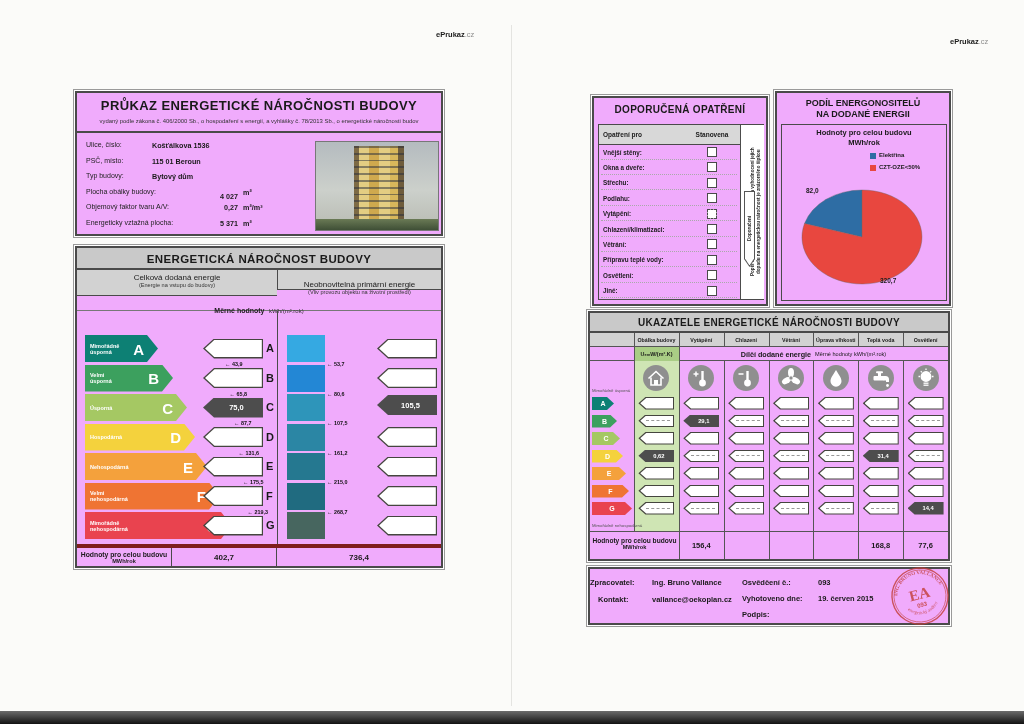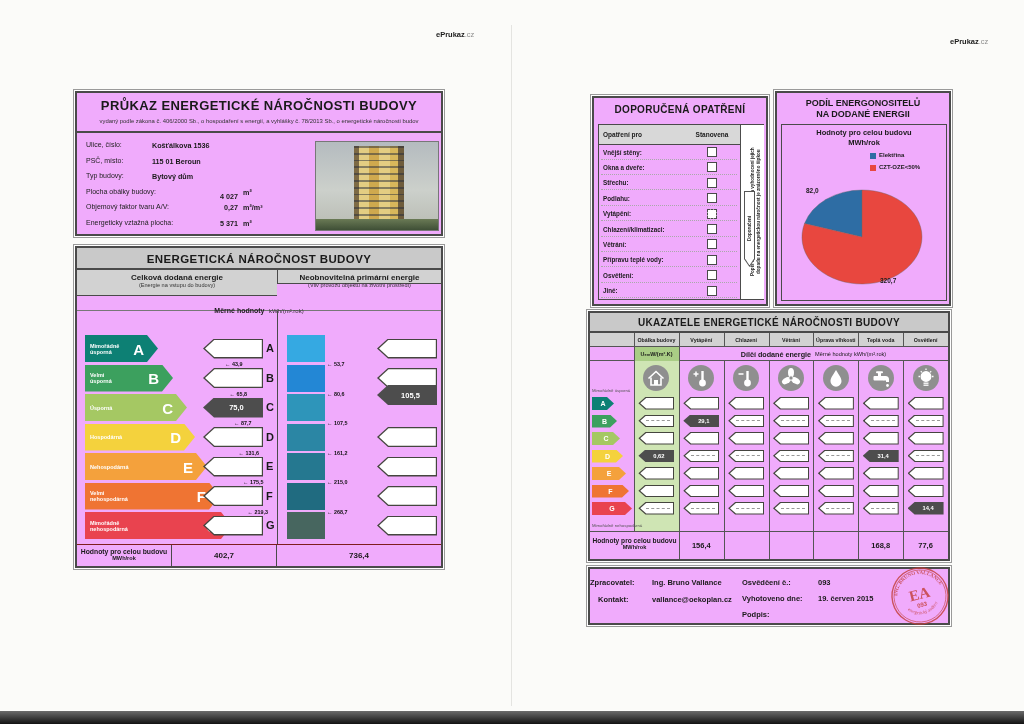--- a/index.html
+++ b/index.html
@@ -38,21 +38,21 @@
   .psq{position:absolute;}
   .vline{position:absolute;width:0;border-left:1px solid #555;}
   .cb{position:absolute;width:10px;height:10px;border:1px solid #4a4a4a;background:#fff;}
   .cb.dashed{border-style:dashed;}
   .dotted{position:absolute;border-bottom:1px dotted #aaa;height:0;}
   #hdr-title{position:absolute;left:0;right:0;top:5px;text-align:center;font-size:13px;font-weight:bold;letter-spacing:.4px;}
   #hdr-sub{position:absolute;left:0;right:0;top:25px;text-align:center;font-size:5.9px;color:#333;}
   #hdr-rule{position:absolute;left:0;right:0;top:38px;border-bottom:2px solid #4a4a4a;}
   .info-label{position:absolute;font-size:7px;color:#222;}
   .info-value{position:absolute;font-size:7.2px;font-weight:bold;}
-  .cell-title{font-size:8px;font-weight:bold;}
+  .cell-title{font-size:8px;font-weight:normal;}
   .cell-sub{font-size:5.6px;color:#333;}
   .note-strip{position:absolute;top:0;bottom:0;border-left:1px solid #4c4c4c;background:#fff;}
   .vnote{position:absolute;right:2px;top:3px;bottom:3px;writing-mode:vertical-rl;transform:rotate(180deg);
          font-size:4.6px;font-weight:bold;line-height:6px;color:#222;text-align:center;}
   .varrow{position:absolute;left:3px;top:66px;width:11px;height:76px;background:#555;
           clip-path:polygon(0 0,100% 0,100% calc(100% - 8px),50% 100%,0 calc(100% - 8px));}
   .varrow i{position:absolute;top:1px;left:1px;right:1px;bottom:1.6px;background:#fff;font-style:normal;
           clip-path:polygon(0 0,100% 0,100% calc(100% - 7px),50% 100%,0 calc(100% - 7px));
           display:flex;align-items:center;justify-content:center;}
   .varrow i b{writing-mode:vertical-rl;transform:rotate(180deg);font-size:4.5px;}
@@ -102,21 +102,21 @@
       <div class="abs" style="left:0;right:0;bottom:0;height:11px;background:linear-gradient(180deg,#6a7a55,#3f4f36);"></div>
     </div>
   </div>
 
   <div class="dbox" style="left:75px;top:246px;width:368px;height:322px;">
     <div class="graybar" style="top:0;height:22px;line-height:22px;font-size:11.5px;letter-spacing:.4px;">ENERGETICKÁ NÁROČNOST BUDOVY</div>
     <div class="abs" style="left:0;top:22px;width:200px;height:26px;background:#d2d2d2;border-bottom:1px solid #4a4a4a;text-align:center;padding-top:3px;">
       <div class="cell-title">Celková dodaná energie</div>
       <div class="cell-sub">(Energie na vstupu do budovy)</div>
     </div>
-    <div class="abs" style="left:200px;top:22px;right:0;height:14px;background:#d2d2d2;border-bottom:1px solid #4a4a4a;border-left:1px solid #4a4a4a;text-align:center;padding-top:3px;">
+    <div class="abs" style="left:200px;top:22px;right:0;height:20px;background:#d2d2d2;border-bottom:1px solid #4a4a4a;border-left:1px solid #4a4a4a;text-align:center;padding-top:10px;">
       <div class="cell-title">Neobnovitelná primární energie</div>
       <div class="cell-sub">(Vliv provozu objektu na životní prostředí)</div>
     </div>
     <div class="abs" style="left:0;top:48px;right:0;height:15px;border-bottom:1px solid #777;text-align:center;padding-top:3px;">
       <b style="font-size:7px;">Měrné hodnoty</b>
       <span style="font-size:6px;color:#333;">kWh/(m².rok)</span>
     </div>
     <div id="chart-rows" class="abs" style="left:0;top:63px;right:0;height:233px;">
         <div class="arrow-r" style="position: absolute; left: 8px; top: 24px; width: 73px; height: 27px; background: rgb(13, 128, 116);">
           <div class="cls-lines" style="position: absolute;">
@@ -156,21 +156,21 @@
           <div class="cls-lines" style="position: absolute;">
             <div>Úsporná</div>
           </div>
           <div class="cls-letter" style="position: absolute;">C</div>
         </div>
         <div class="oarrow filled" style="position: absolute; left: 126px; top: 86.5px; width: 60px; height: 20px;">
           <div class="rating-text" style="position: absolute;">75,0</div>
         </div>
         <div class="col-letter" style="position: absolute; left: 189px; top: 90px;">C</div>
         <div class="psq" style="position: absolute; left: 210px; top: 83px; width: 38px; height: 27px; background: rgb(46, 149, 186);"></div>
-        <div class="oarrow filled" style="position: absolute; left: 300px; top: 74px; width: 60px; height: 20px;">
+        <div class="oarrow filled" style="position: absolute; left: 300px; top: 84px; width: 60px; height: 20px;">
           <div class="rating-text" style="position: absolute;">105,5</div>
         </div>
         <div class="thr" style="position: absolute; left: 157px; top: 109px;">←  87,7</div>
         <div class="thr" style="position: absolute; left: 250px; top: 109px;">←  107,5</div>
         <div class="arrow-r" style="position: absolute; left: 8px; top: 112.5px; width: 110px; height: 27px; background: rgb(244, 210, 61);">
           <div class="cls-lines" style="position: absolute;">
             <div>Hospodárná</div>
           </div>
           <div class="cls-letter" style="position: absolute;">D</div>
         </div>
@@ -227,21 +227,21 @@
         <div class="oarrow" style="position: absolute; left: 126px; top: 204.5px; width: 60px; height: 20px;">
           <div class="inner-l" style="position: absolute;"></div>
         </div>
         <div class="col-letter" style="position: absolute; left: 189px; top: 208px;">G</div>
         <div class="psq" style="position: absolute; left: 210px; top: 201px; width: 38px; height: 27px; background: rgb(71, 102, 95);"></div>
         <div class="oarrow" style="position: absolute; left: 300px; top: 204.5px; width: 60px; height: 20px;">
           <div class="inner-l" style="position: absolute;"></div>
         </div>
       </div>
     <div class="abs" style="left:200px;top:63px;width:0;height:233px;border-left:1px solid #4a4a4a;"></div>
-    <div class="abs" style="left:0;top:296px;right:0;bottom:0;border-top:1px solid #7f1d1d;">
+    <div class="abs" style="left:0;top:296px;right:0;bottom:0;border-top:4px solid #7f1d1d;">
       <div class="abs" style="left:0;top:0;bottom:0;width:95px;border-right:1px solid #4a4a4a;text-align:center;padding-top:3px;">
         <div style="font-size:6.8px;font-weight:bold;">Hodnoty pro celou budovu</div>
         <div style="font-size:5.6px;font-weight:bold;">MWh/rok</div>
       </div>
       <div class="abs" style="left:95px;top:0;bottom:0;width:105px;border-right:1px solid #4a4a4a;display:flex;align-items:center;justify-content:center;font-size:8px;font-weight:bold;">402,7</div>
       <div class="abs" style="left:200px;top:0;bottom:0;right:0;display:flex;align-items:center;justify-content:center;font-size:8px;font-weight:bold;">736,4</div>
     </div>
   </div>
 
   <div class="dbox" style="left:592px;top:96px;width:176px;height:210px;">

